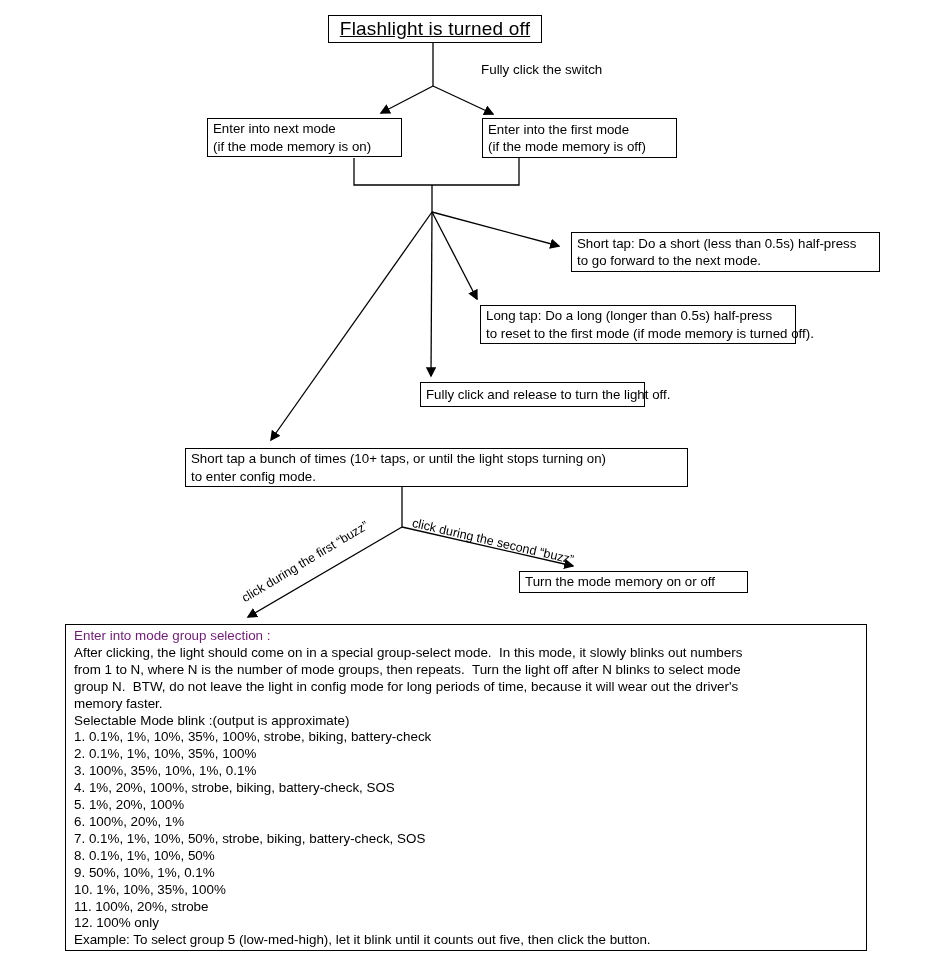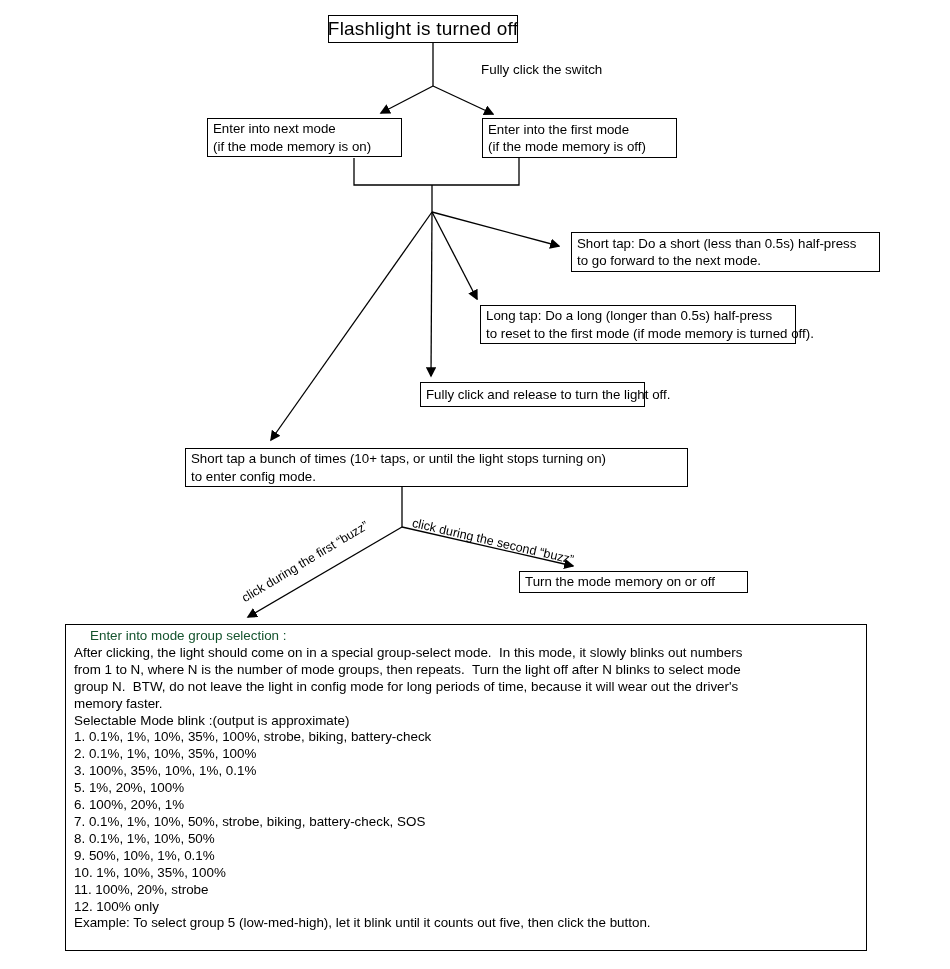--- a/index.html
+++ b/index.html
@@ -21,21 +21,21 @@
   .free-label{position:absolute;font-size:13.4px;white-space:nowrap;margin-left:44px;}
   .rot-label{position:absolute;font-size:12.5px;white-space:nowrap;}
   #label-first-buzz{left:247px;top:591px;transform:rotate(-31deg);transform-origin:left bottom;height:15px;}
   #label-second-buzz{left:414px;top:516px;transform:rotate(13deg);transform-origin:left top;height:15px;}
   .big-box{
     position:absolute;box-sizing:border-box;border:1.5px solid #000;background:#fff;
     left:65px;top:624px;width:802px;height:327px;
     padding:3px 6px 0 8px;font-size:13.4px;line-height:16.9px;overflow:hidden;
   }
   .gs-line{white-space:pre;}
-  .gs-heading{color:#14532d;margin-left:16px;}
+  .gs-heading{color:#701a75;}
   svg path{fill:none;stroke:#000;stroke-width:1.3;}
   svg #arrowhead path{fill:#000;stroke:none;}
 </style>
 </head>
 <body>
 
 <div id="canvas">
 
   <svg id="wires" viewBox="0 0 950 969">
     <defs>
@@ -50,21 +50,21 @@
     <path d="M432,185 L432,212"></path>
     <path d="M432,212 L559,246" marker-end="url(#arrowhead)"></path>
     <path d="M432,212 L477,299" marker-end="url(#arrowhead)"></path>
     <path d="M432,212 L431,376" marker-end="url(#arrowhead)"></path>
     <path d="M432,212 L271,440" marker-end="url(#arrowhead)"></path>
     <path d="M402,487 L402,527"></path>
     <path d="M402,527 L248,617" marker-end="url(#arrowhead)"></path>
     <path d="M402,527 L573,566" marker-end="url(#arrowhead)"></path>
   </svg>
 
-  <div class="box title-box" style="left:328px;top:15px;width:190px;height:28px;">
+  <div class="box title-box" style="left:328px;top:15px;width:214px;height:28px;text-decoration:underline;">
     <div>Flashlight is turned off</div>
   </div>
 
   <div class="free-label" style="left:437px;top:62px;">Fully click the switch</div>
 
   <div class="box" style="left:207px;top:118px;width:195px;height:39px;">
     <div>Enter into next mode</div>
     <div>(if the mode memory is on)</div>
   </div>
 
@@ -102,20 +102,21 @@
   <div class="big-box">
     <div class="gs-line gs-heading">Enter into mode group selection :</div>
     <div class="gs-line">After clicking, the light should come on in a special group-select mode.  In this mode, it slowly blinks out numbers</div>
     <div class="gs-line">from 1 to N, where N is the number of mode groups, then repeats.  Turn the light off after N blinks to select mode</div>
     <div class="gs-line">group N.  BTW, do not leave the light in config mode for long periods of time, because it will wear out the driver's</div>
     <div class="gs-line">memory faster.</div>
     <div class="gs-line">Selectable Mode blink :(output is approximate)</div>
     <div class="gs-line">1. 0.1%, 1%, 10%, 35%, 100%, strobe, biking, battery-check</div>
     <div class="gs-line">2. 0.1%, 1%, 10%, 35%, 100%</div>
     <div class="gs-line">3. 100%, 35%, 10%, 1%, 0.1%</div>
+    <div class="gs-line">4. 1%, 20%, 100%, strobe, biking, battery-check, SOS</div>
     <div class="gs-line">5. 1%, 20%, 100%</div>
     <div class="gs-line">6. 100%, 20%, 1%</div>
     <div class="gs-line">7. 0.1%, 1%, 10%, 50%, strobe, biking, battery-check, SOS</div>
     <div class="gs-line">8. 0.1%, 1%, 10%, 50%</div>
     <div class="gs-line">9. 50%, 10%, 1%, 0.1%</div>
     <div class="gs-line">10. 1%, 10%, 35%, 100%</div>
     <div class="gs-line">11. 100%, 20%, strobe</div>
     <div class="gs-line">12. 100% only</div>
     <div class="gs-line">Example: To select group 5 (low-med-high), let it blink until it counts out five, then click the button.</div>
   </div>

